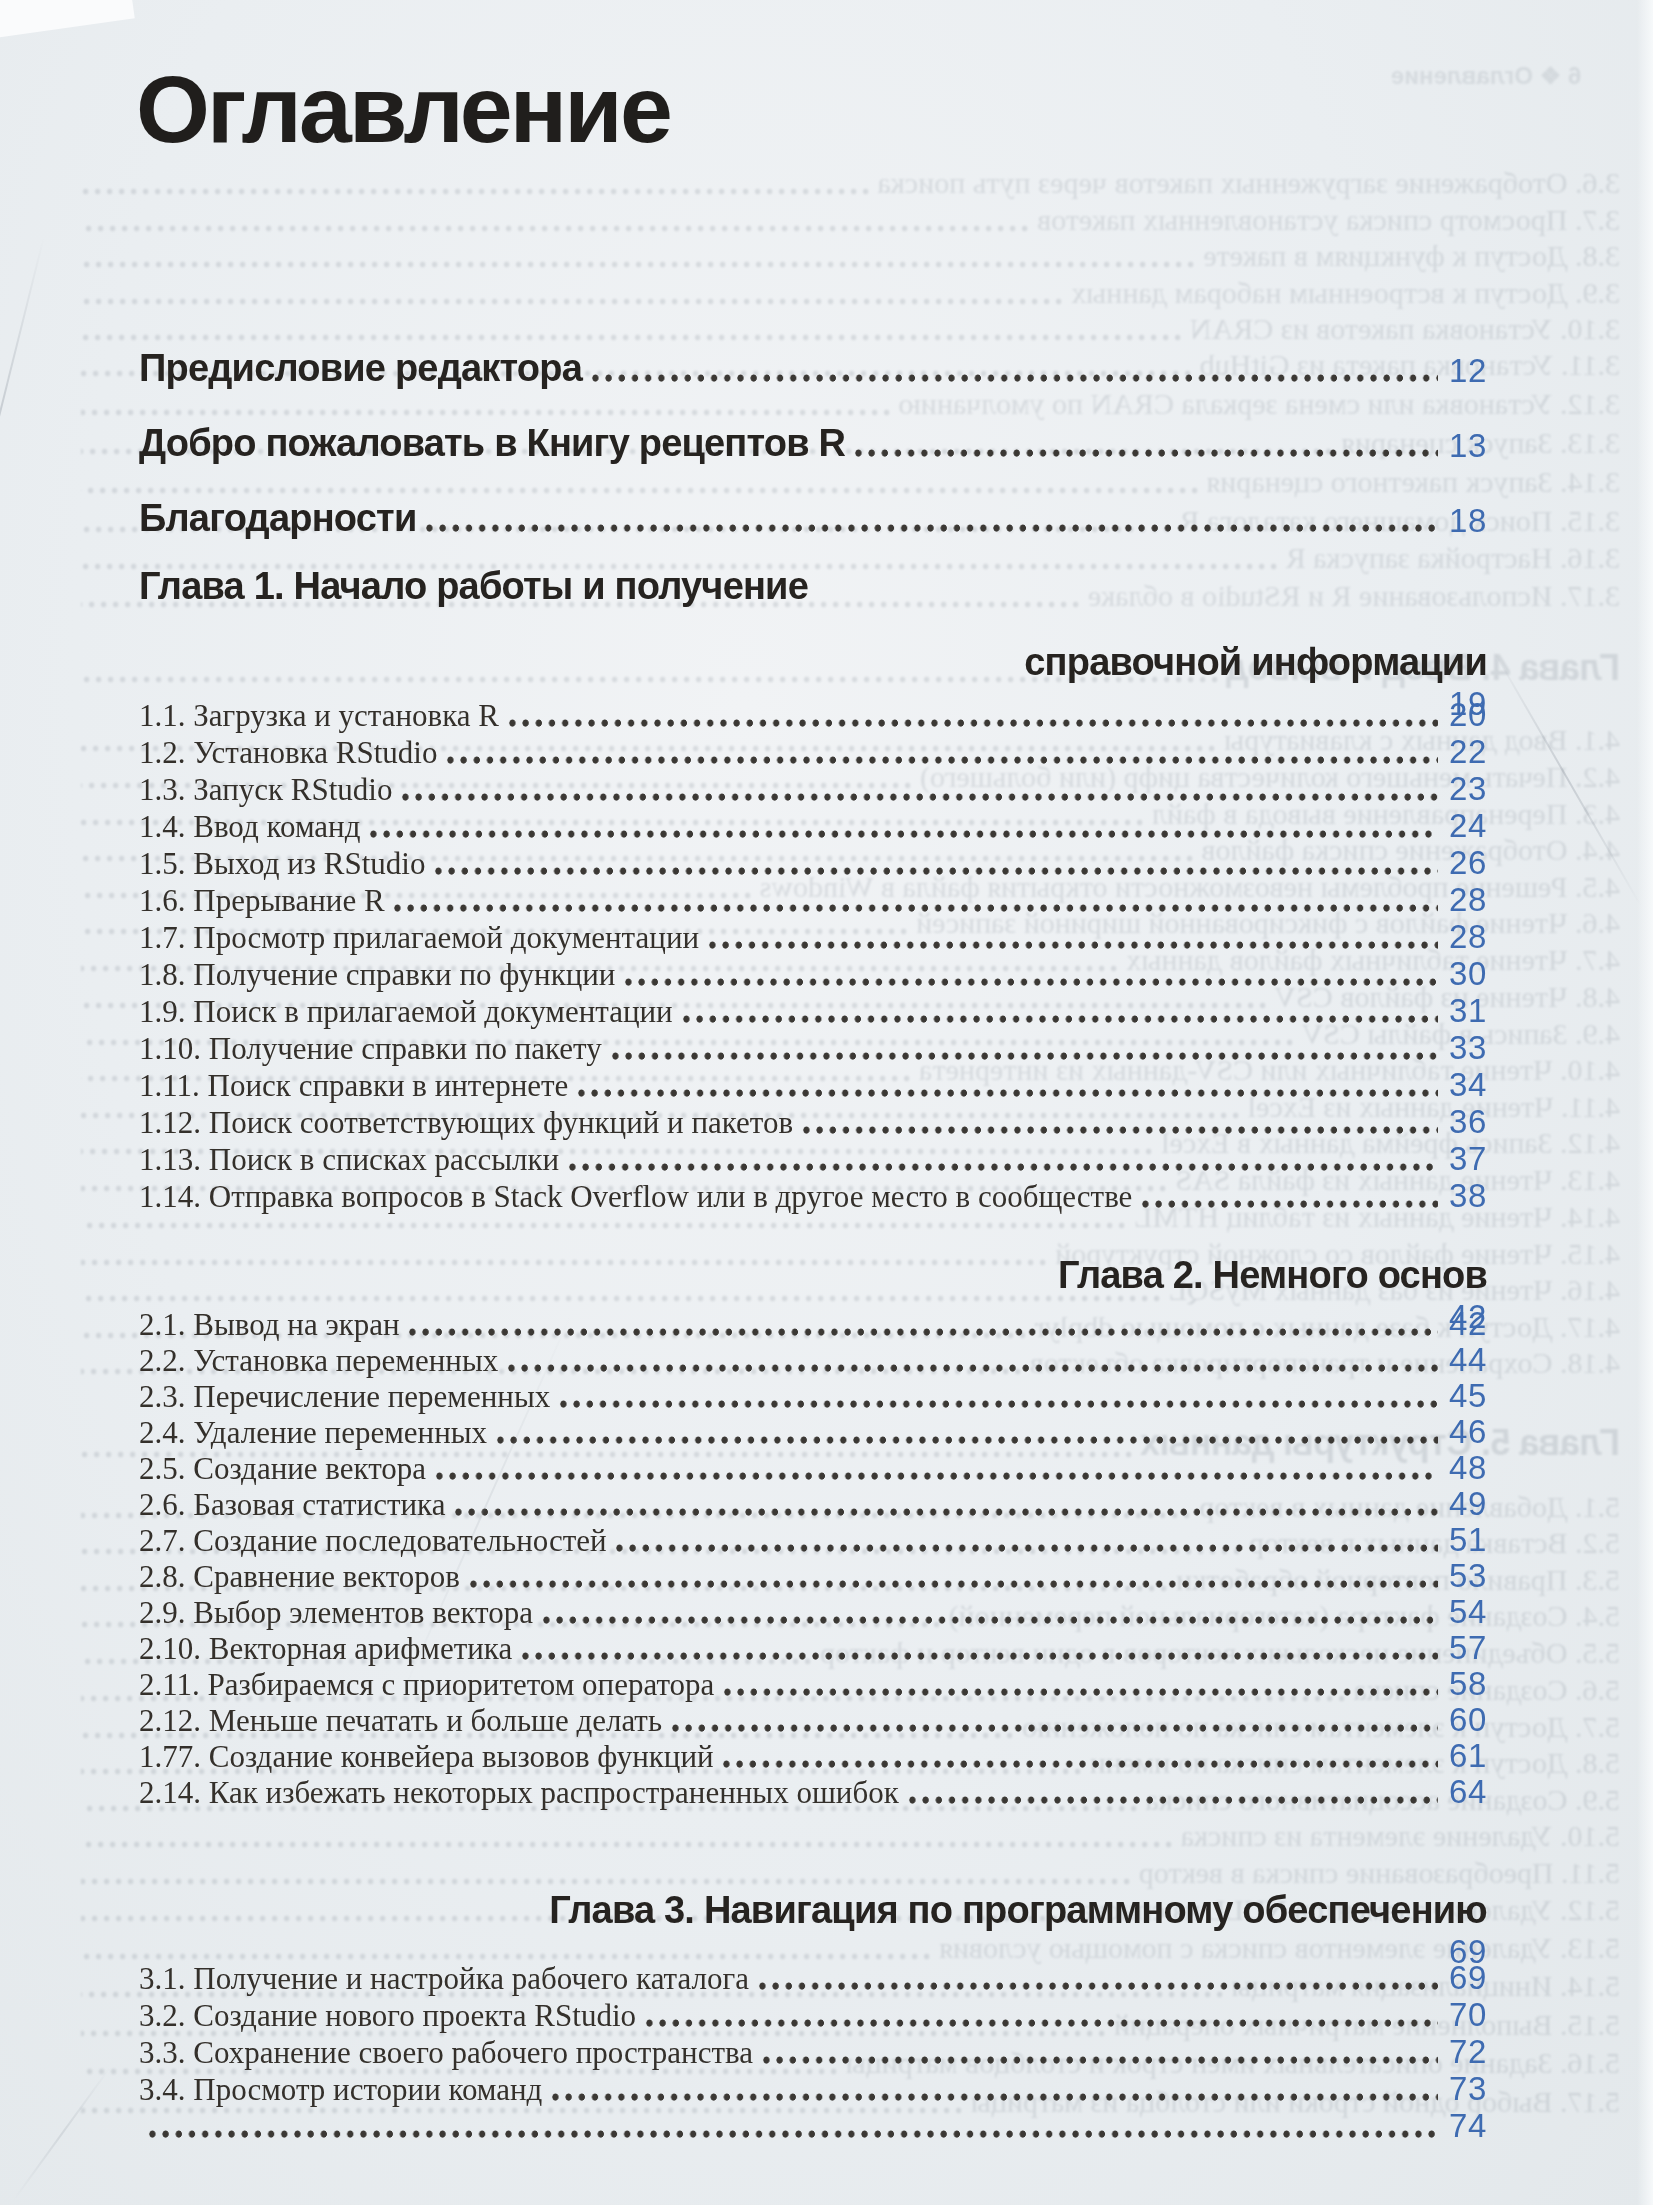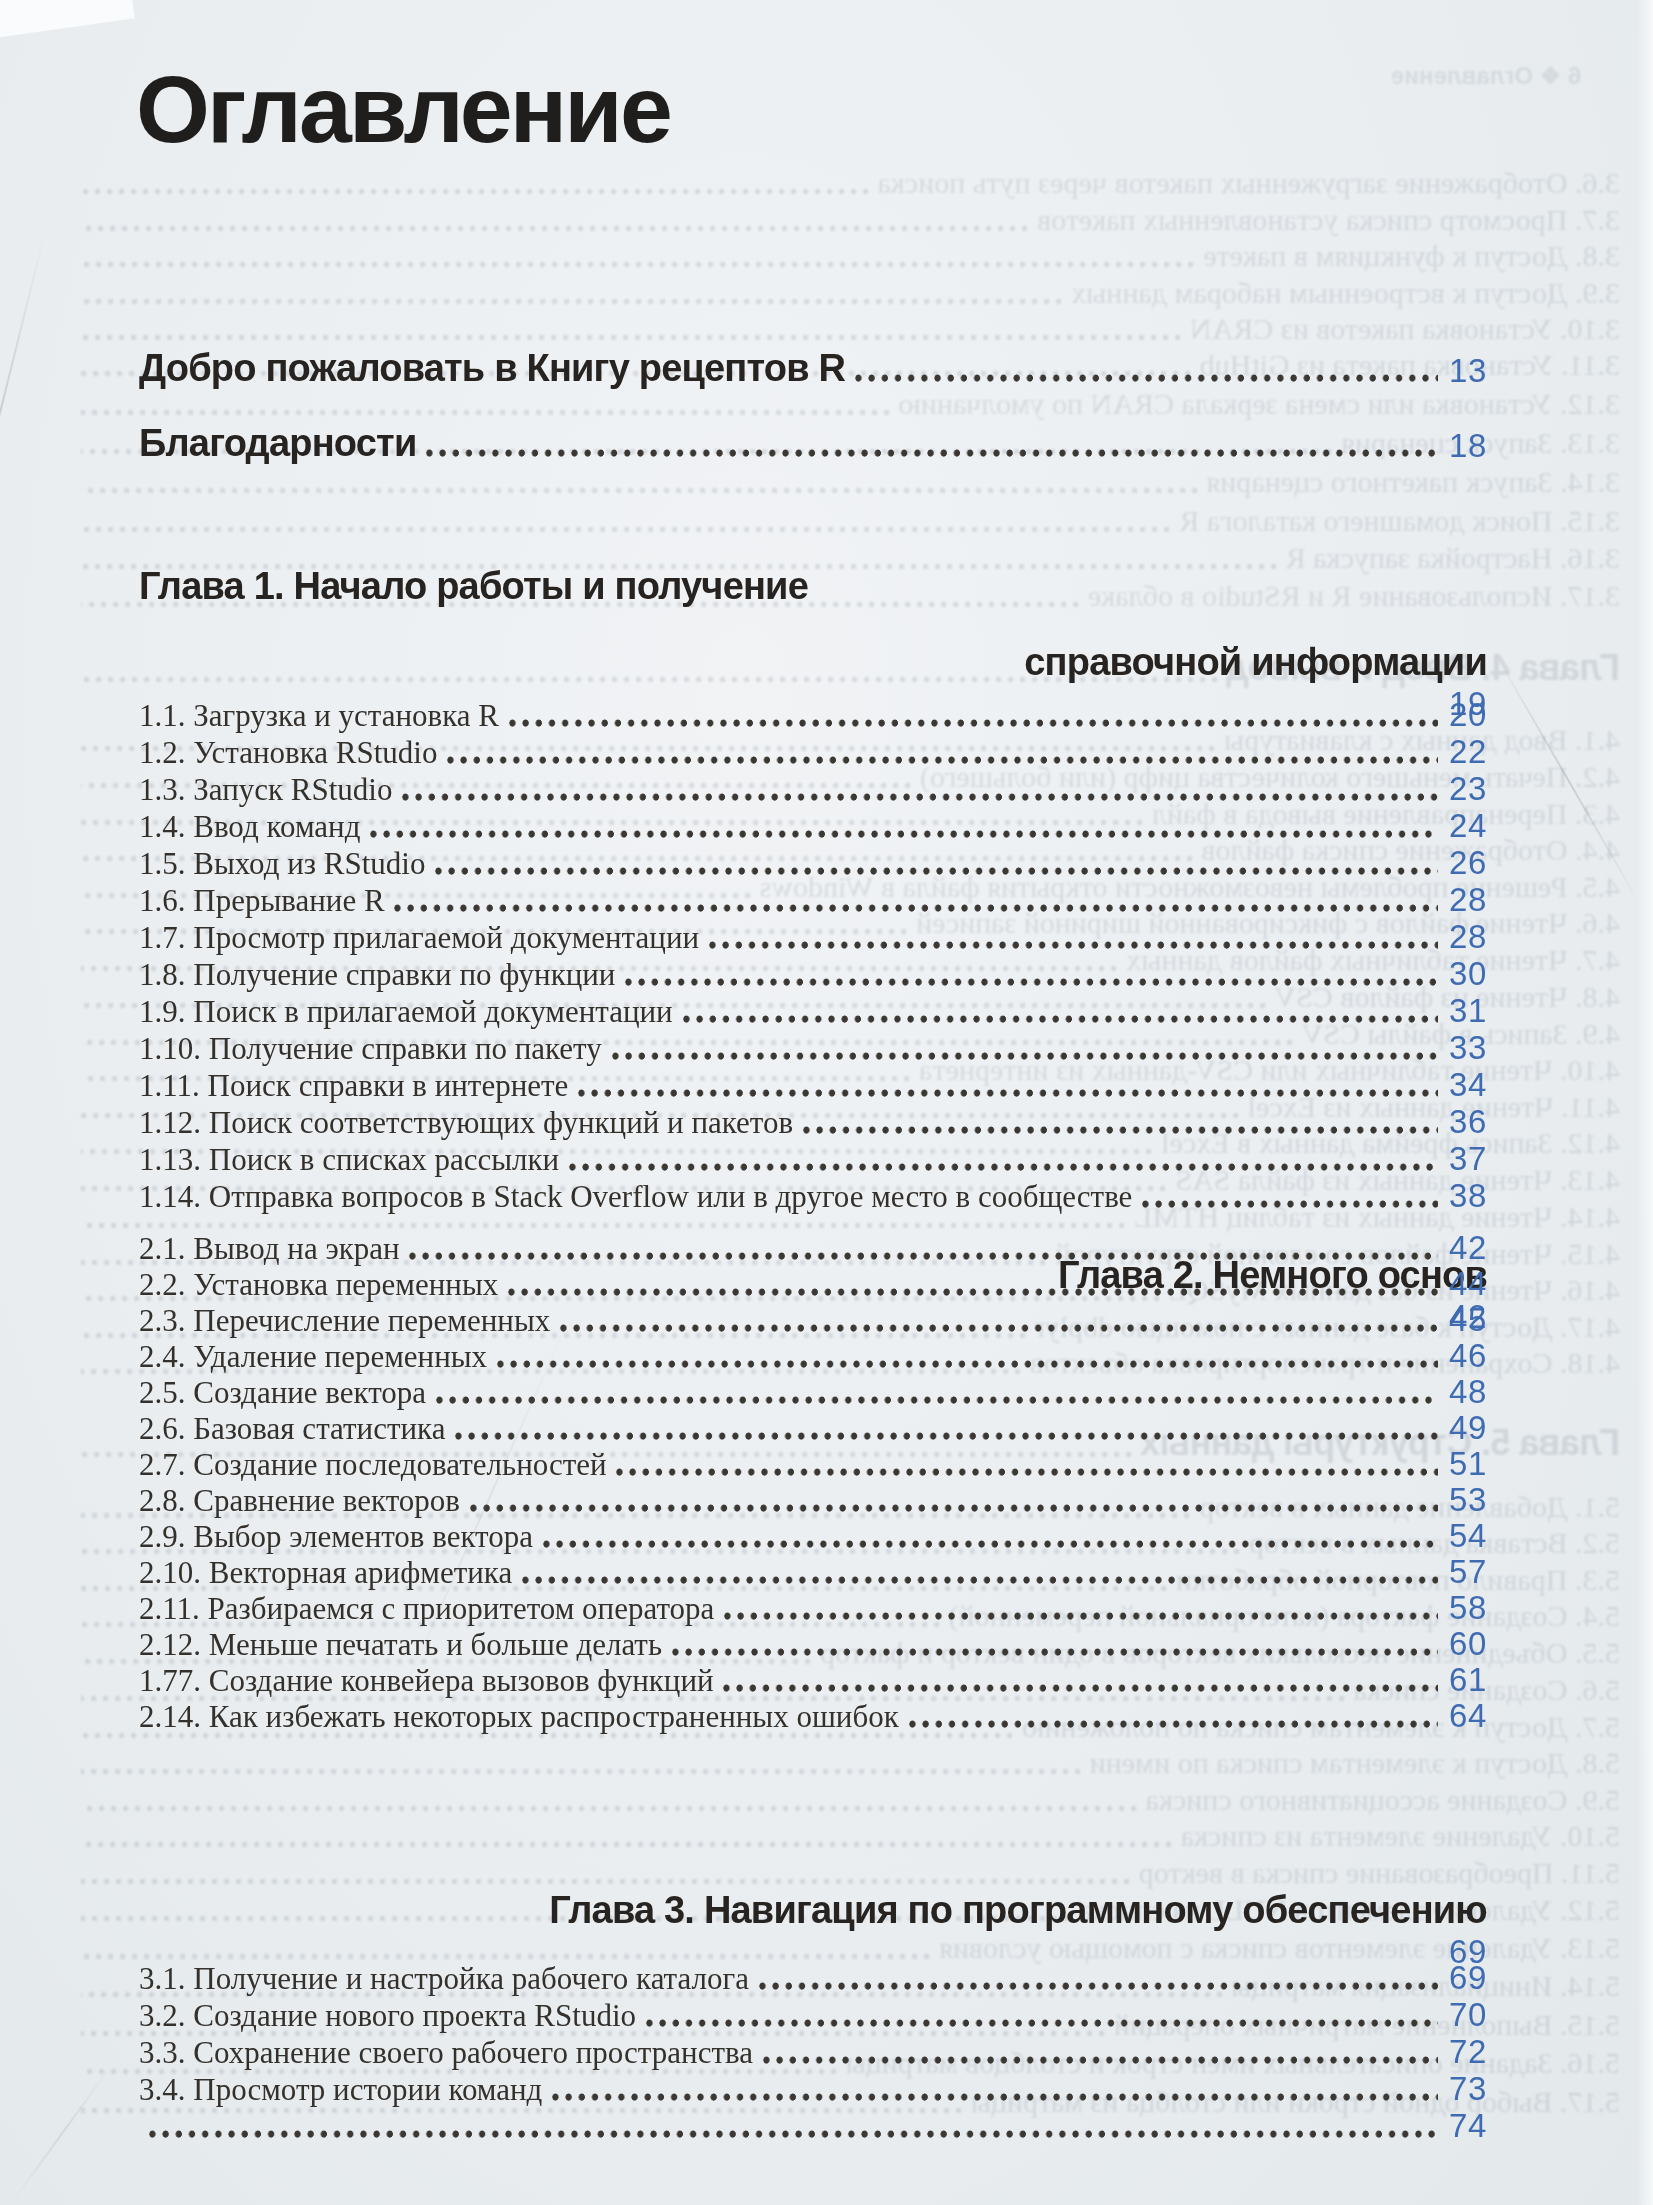--- a/index.html
+++ b/index.html
@@ -46,21 +46,21 @@
   #page-title{
     position:absolute;left:113px;top:62px;margin:0;
     font:800 95px/1 "Liberation Sans",sans-serif;
     letter-spacing:-2.8px;color:#201e1c;
   }
   .block{position:absolute;left:116px;width:1348px;}
   #front-block{top:348px;}
   #head1{top:567px;}
   #items-0{top:694px;}
   #head2{top:1256px;}
-  #items-1{top:1228px;}
+  #items-1{top:1304px;}
   #head3{top:1891px;}
   #items-2{top:1957px;}
 
   .row{display:flex;align-items:flex-end;}
   .fm-row{height:39px;margin-bottom:36px;}
   .hrow{height:40px;flex-direction:column;}
   #head1 .hrow{margin-top:36px;}
   .hline,.hlabel,.fm-label{
     font:700 38px/1 "Liberation Sans",sans-serif;
     letter-spacing:-0.8px;color:#262320;white-space:nowrap;
@@ -284,20 +284,25 @@
       </div>
     </div>
   <div class="ghost-header">6 ❖ Оглавление</div>
 
   <div class="content">
 
     <h1 id="page-title">Оглавление</h1>
 
     <div class="block" id="front-block">
         <div class="row fm-row">
+          <span class="fm-label">Предисловие редактора</span>
+          <span class="lead"></span>
+          <span class="pnum">12</span>
+        </div>
+        <div class="row fm-row">
           <span class="fm-label">Добро пожаловать в Книгу рецептов R</span>
           <span class="lead"></span>
           <span class="pnum">13</span>
         </div>
         <div class="row fm-row">
           <span class="fm-label">Благодарности</span>
           <span class="lead"></span>
           <span class="pnum">18</span>
         </div>
       </div>

